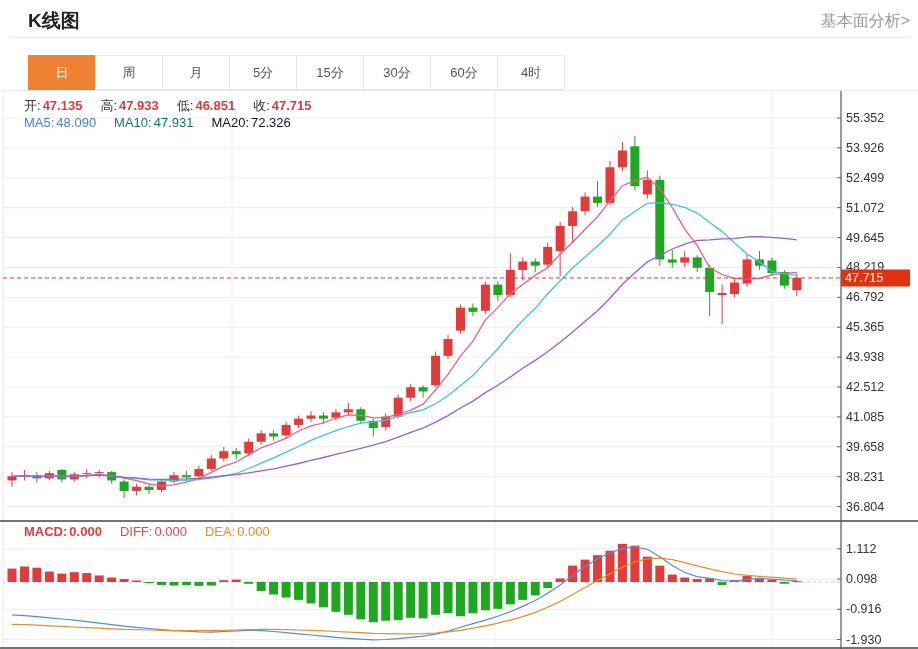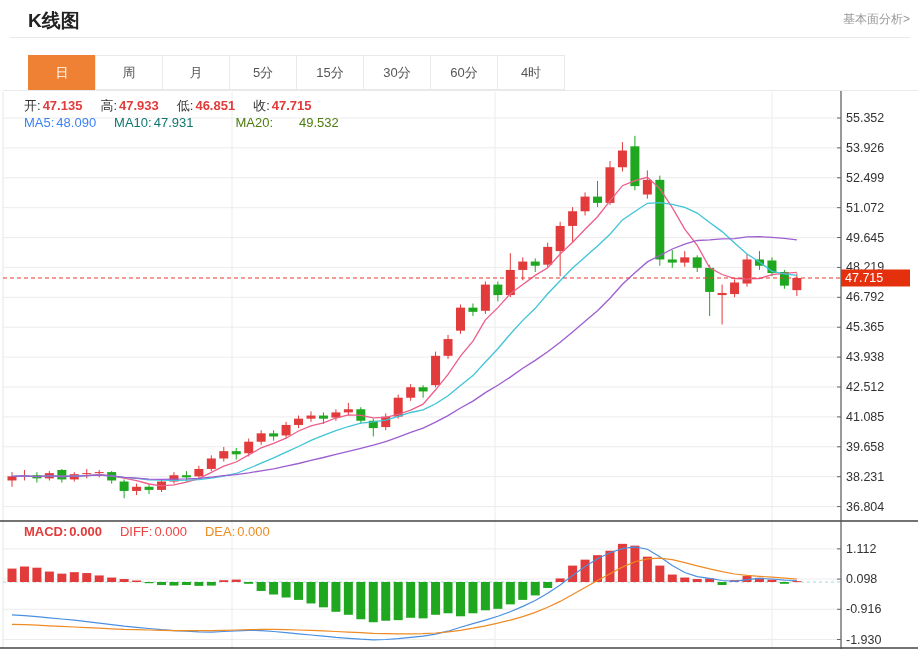--- a/index.html
+++ b/index.html
@@ -1,36 +1,36 @@
 <!DOCTYPE html>
 <html><head>
 <meta charset="utf-8">
 <style>
   html,body{margin:0;padding:0;background:#fff;}
   body{width:918px;height:649px;position:relative;overflow:hidden;
        font-family:"Liberation Sans","DejaVu Sans",sans-serif;-webkit-font-smoothing:antialiased;}
   .hdr-title{position:absolute;left:28px;top:8px;font-size:19px;font-weight:bold;color:#222;}
-  .hdr-link{position:absolute;right:8px;top:11px;font-size:12px;color:#999;text-decoration:none;cursor:pointer;text-align:right;}
+  .hdr-link{position:absolute;right:8px;top:11px;font-size:16px;color:#999;text-decoration:none;cursor:pointer;text-align:right;}
   .hdr-divider{position:absolute;left:10px;right:8px;top:37px;height:1px;background:#e8e8e8;}
   .tabbar{position:absolute;left:28px;top:55px;height:35px;display:flex;z-index:3;}
   .tab{width:68px;height:35px;box-sizing:border-box;border:1px solid #e9e9e9;margin-left:-1px;
        display:flex;align-items:center;justify-content:center;font-size:13px;color:#555;
        background:#fff;cursor:pointer;}
   .tab:first-child{margin-left:0;}
   .tab.active{background:#ee8133;border-color:#ee8133;color:#fff;}
   .tabbar-border{position:absolute;left:3px;right:0;top:90px;height:1px;background:#e9e9e9;}
   svg#chart{position:absolute;left:0;top:0;}
   .readout{position:absolute;z-index:2;font-size:13px;white-space:nowrap;}
   .readout span{margin-right:2px;}
   .gap{display:inline-block;width:14px;}
   .lbl{color:#333;}
   .val-red{color:#e23b3b;font-weight:bold;}
   .ma5{color:#3b82f6;}
   .ma10{color:#0f766e;}
-  .ma20{color:#4d7c0f;margin-left:24px;}
+  .ma20{color:#0f172a;}
   .macd-m{color:#e23b3b;font-weight:bold;}
   .macd-diff{color:#ef4444;}
   .macd-dea{color:#ef8b23;text-align:right;}
 </style>
 </head>
 <body>
 
 <div>
   <span class="hdr-title">K线图</span>
   <a class="hdr-link">基本面分析&gt;</a>
@@ -318,18 +318,18 @@
         <text x="846" y="643.514" font-size="12.5" fill="#333333">-1.930</text>
       </g>
       <rect x="841" y="269.49514999999985" width="69" height="17" fill="#e5300d"></rect>
       <text x="845" y="282.49514999999985" font-size="12.5" fill="#fff">47.715</text>
     </svg>
 
   <div class="readout" style="left:24px;top:97px;">
     <span class="lbl">开:</span><span class="val-red">47.135</span><span class="gap"></span><span class="lbl">高:</span><span class="val-red">47.933</span><span class="gap"></span><span class="lbl">低:</span><span class="val-red">46.851</span><span class="gap"></span><span class="lbl">收:</span><span class="val-red">47.715</span>
   </div>
   <div class="readout" style="left:24px;top:115px;">
-    <span class="ma5">MA5:</span><span class="ma5">48.090</span><span class="gap"></span><span class="ma10">MA10:</span><span class="ma10">47.931</span><span class="gap"></span><span class="ma20">MA20:</span><span class="ma20">49.532</span>
+    <span class="ma5">MA5:</span><span class="ma5">48.090</span><span class="gap"></span><span class="ma10">MA10:</span><span class="ma10">47.931</span><span class="gap"></span><span class="ma20">MA20:</span><span class="ma20">72.326</span>
   </div>
   <div class="readout" style="left:24px;top:524px;">
     <span class="macd-m">MACD:</span><span class="macd-m">0.000</span><span class="gap"></span><span class="macd-diff">DIFF:</span><span class="macd-diff">0.000</span><span class="gap"></span><span class="macd-dea">DEA:</span><span class="macd-dea">0.000</span>
   </div>
 </div>
 
 </body></html>

